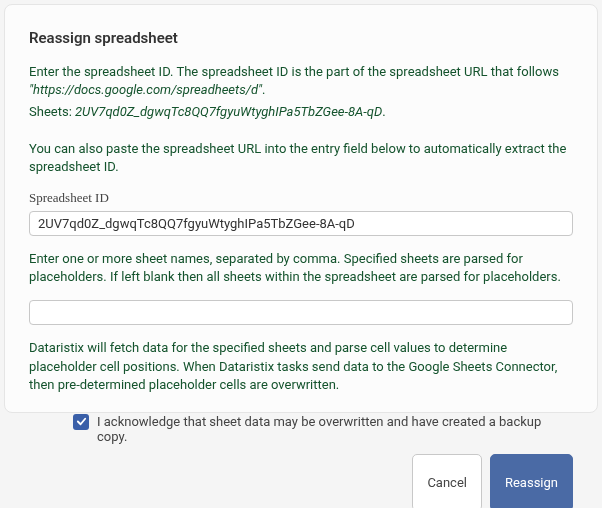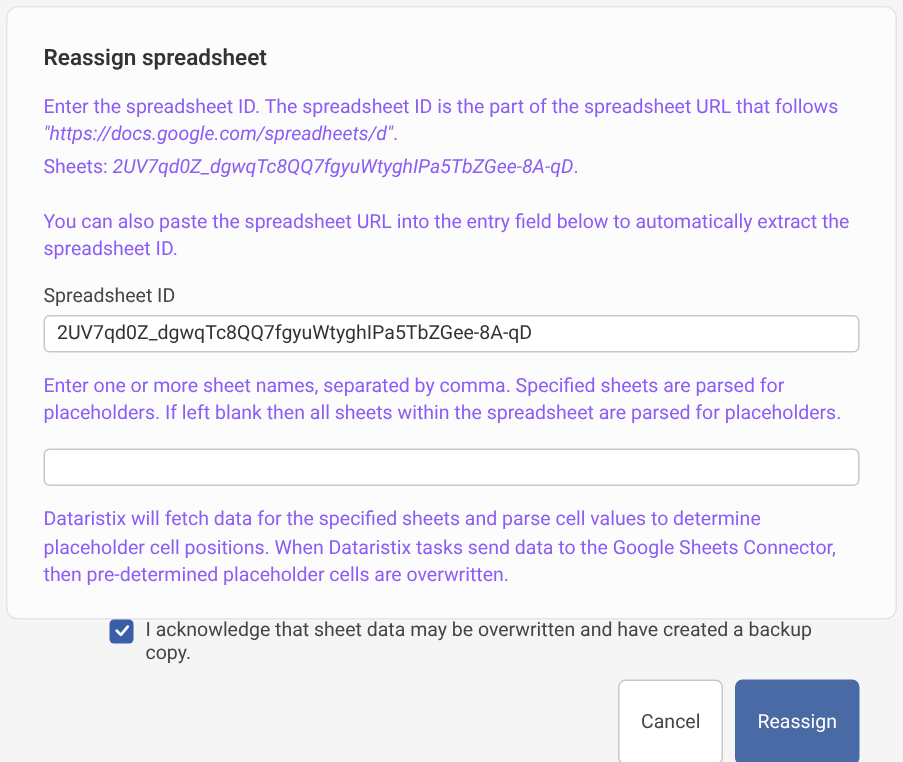--- a/index.html
+++ b/index.html
@@ -27,35 +27,36 @@
       flex-direction: column;
     }
     .title {
       font-size: 15px;
       font-weight: 600;
       color: #333;
       margin-bottom: 16px;
     }
     .help-text {
       font-size: 13px;
-      color: #8b5cf6;
+      color: #14532d;
       line-height: 1.4;
       margin-bottom: 4px;
     }
     .help-text em, .help-text .italic {
       font-style: italic;
     }
     .help-block {
       margin-bottom: 14px;
     }
     .field-label {
       font-size: 13px;
       color: #444;
       margin-bottom: 5px;
       display: block;
+      font-family: Liberation Serif, serif;
     }
     .text-input {
       width: 100%;
       height: 28px;
       padding: 4px 8px;
       font-size: 13px;
       color: #333;
       background: #fff;
       border: 1px solid #c8c8c8;
       border-radius: 4px;

